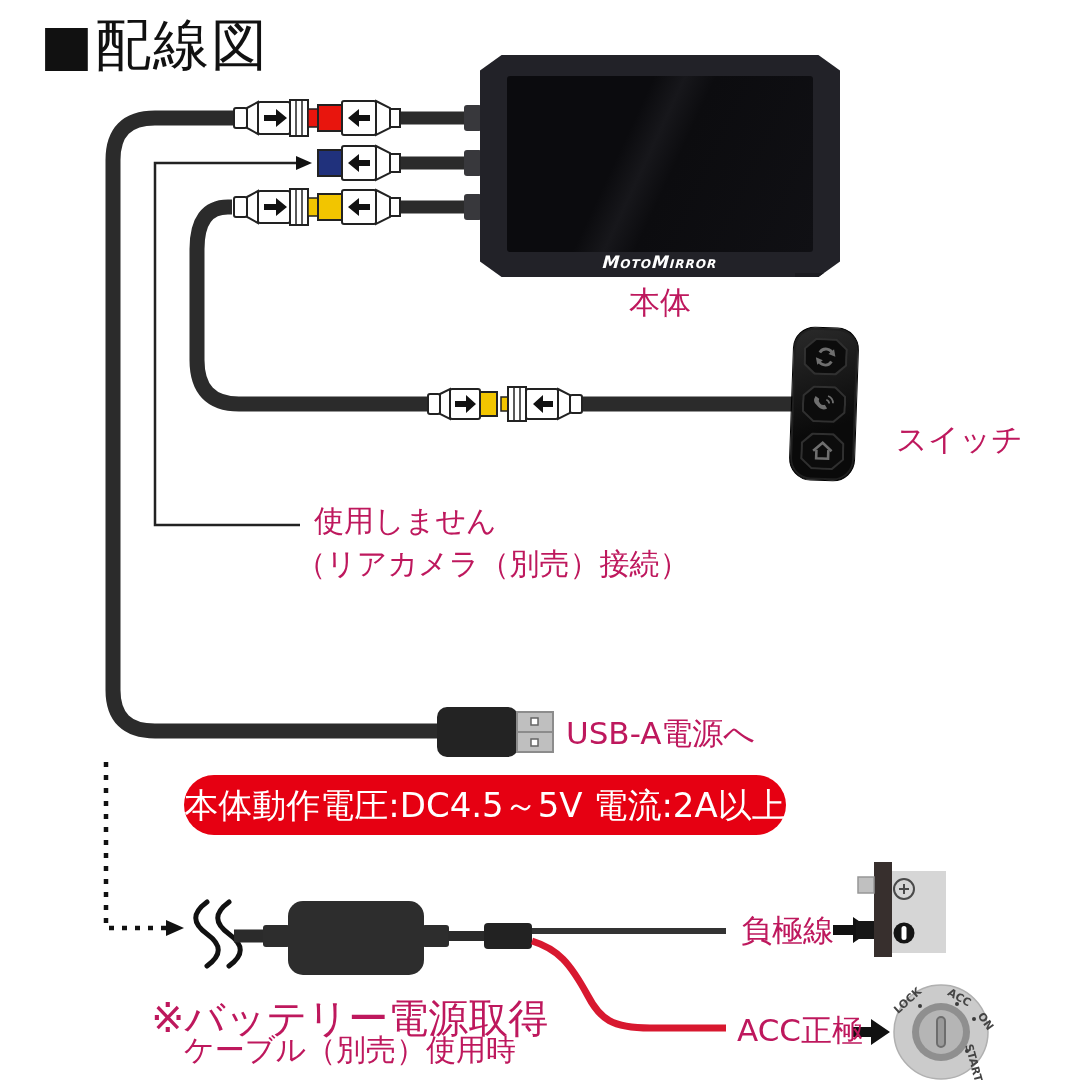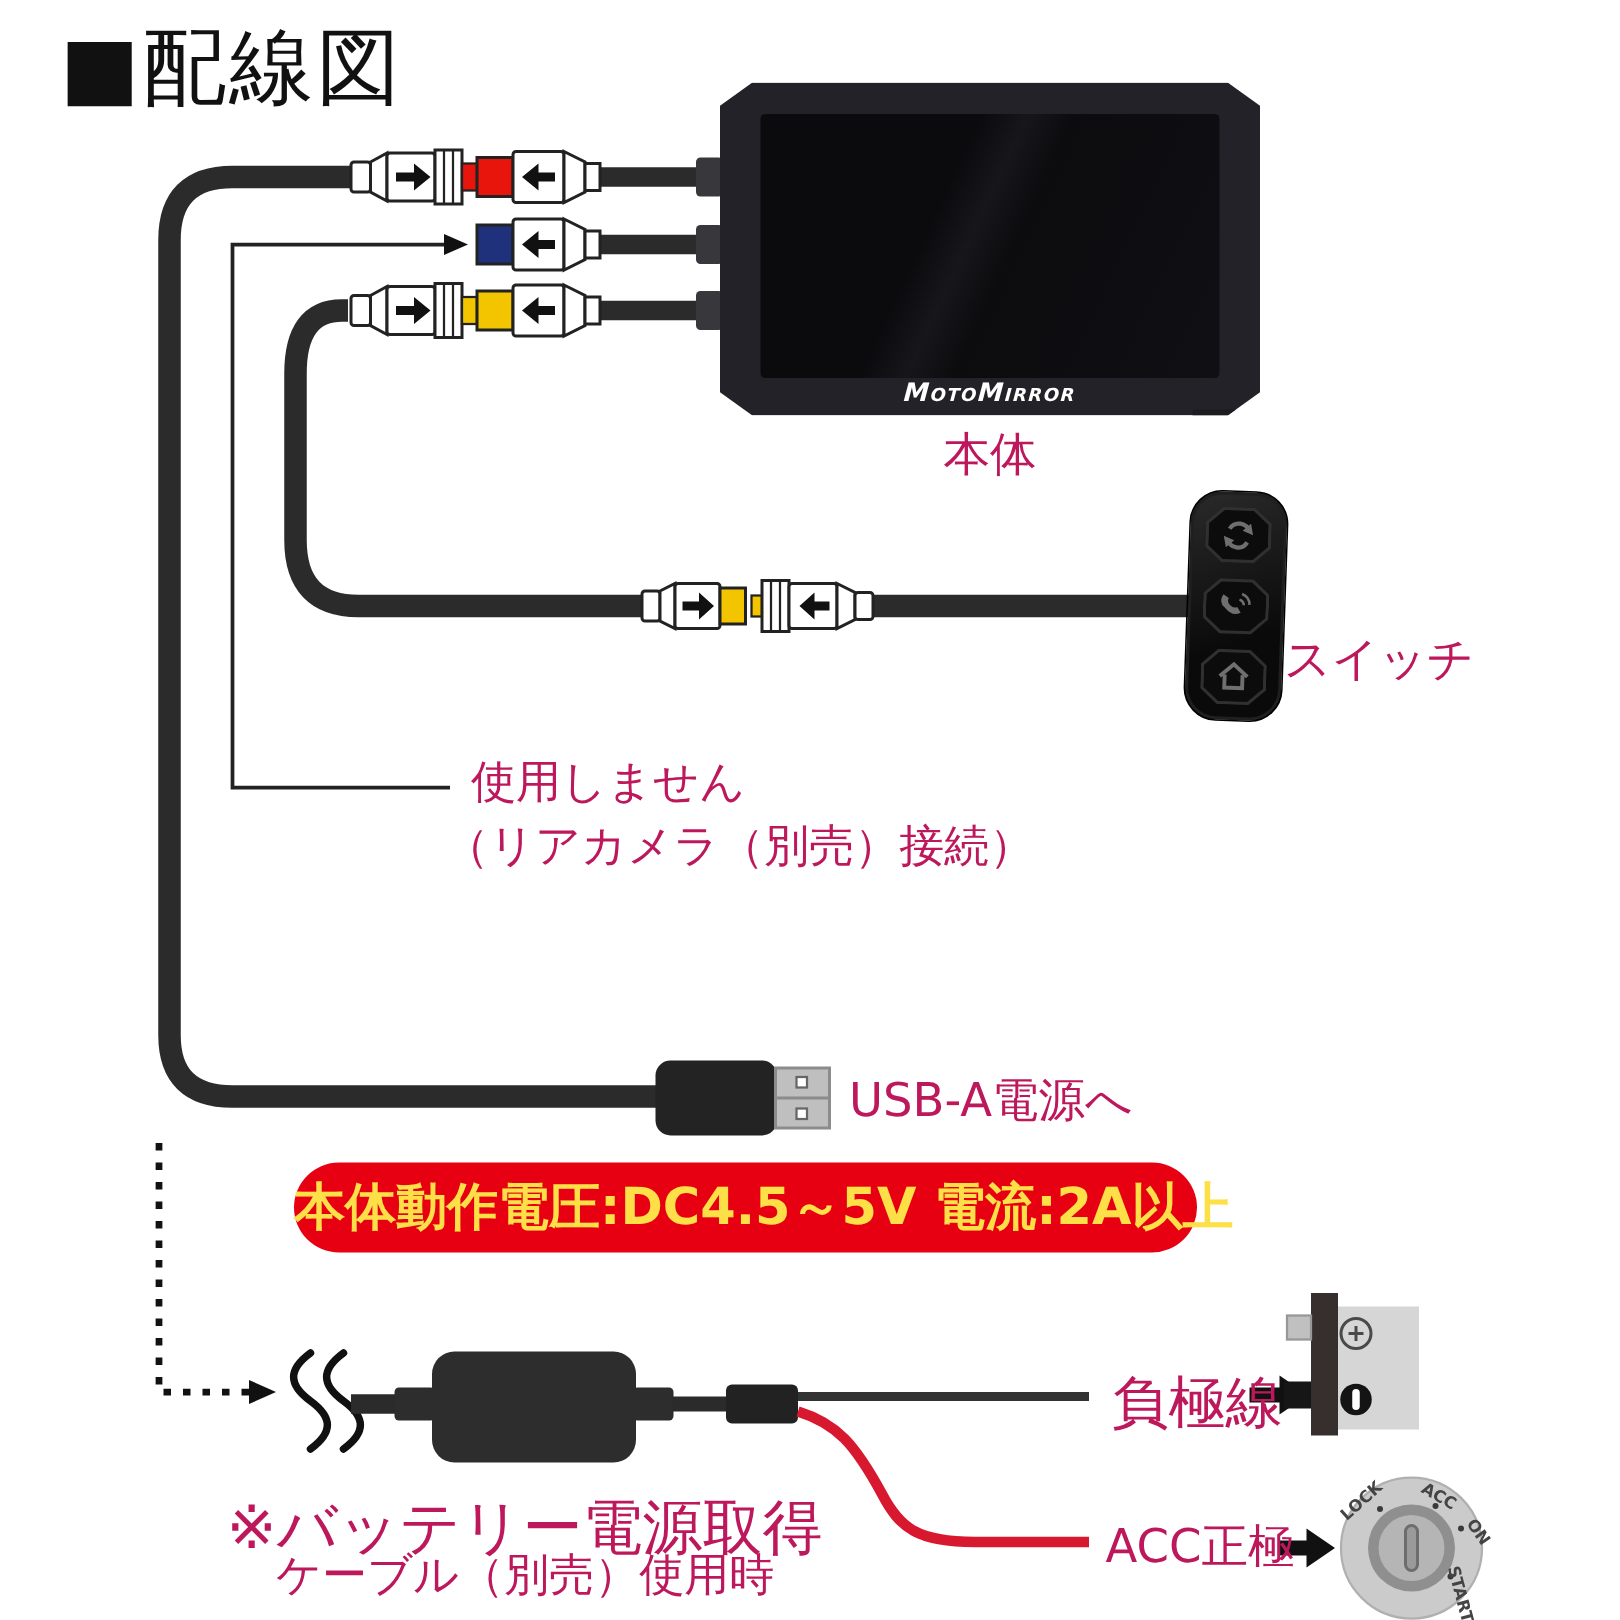--- a/index.html
+++ b/index.html
@@ -22,30 +22,30 @@
   
   #controller{left:791px;top:327px;width:64px;height:152px;border-radius:22px;
               background:linear-gradient(160deg,#2a2a2a,#0a0a0a 65%);border:1px solid #000;
               display:flex;flex-direction:column;align-items:center;justify-content:space-evenly;
               transform:rotate(2deg);box-shadow:inset 0 0 0 2px #1f1f1f;}
   .ctl-btn{width:44px;height:37px;background:#303030;display:flex;align-items:center;justify-content:center;
            clip-path:polygon(26% 0%,74% 0%,100% 28%,100% 72%,74% 100%,26% 100%,0% 72%,0% 28%);}
   .ctl-btn-inner{width:40px;height:33px;background:#0c0c0c;display:flex;align-items:center;justify-content:center;
            clip-path:polygon(26% 0%,74% 0%,100% 28%,100% 72%,74% 100%,26% 100%,0% 72%,0% 28%);}
   #ctrl-label1{left:856px;top:379px;font-size:31px;}
-  #ctrl-label2{left:856px;top:419px;font-size:31px;}
+  #ctrl-label2{left:856px;top:419px;font-size:31px;padding-left:40px;}
   
   #note1{left:314px;top:501px;font-size:30px;}
   #note2{left:296px;top:544px;font-size:30px;}
   #usb-label{left:566px;top:713px;font-size:31px;}
-  #banner{left:196px;top:775px;width:602px;height:60px;border-radius:31px;background:#e60012;
-          color:#fde047;text-align:center;line-height:60px;font-size:34px;font-weight:700;letter-spacing:0px;}
+  #banner{left:184px;top:775px;width:602px;height:60px;border-radius:31px;background:#e60012;
+          color:#ffffff;text-align:center;line-height:60px;font-size:34px;font-weight:400;letter-spacing:0px;}
   #batnote1{left:151px;top:991px;font-size:40px;}
   #batnote2{left:184px;top:1030px;font-size:30px;}
-  #neg-label{left:741px;top:910px;font-size:38px;}
+  #neg-label{left:741px;top:910px;font-size:31px;}
   #acc-label{left:737px;top:1010px;font-size:31px;}
   svg text{font-family:"DejaVu Sans","Liberation Sans",sans-serif;}
 </style>
 </head>
 <body>
 
 <div id="canvas">
 
   <svg class="abs" width="1080" height="1080" viewBox="0 0 1080 1080" style="left:0;top:0;">
 

